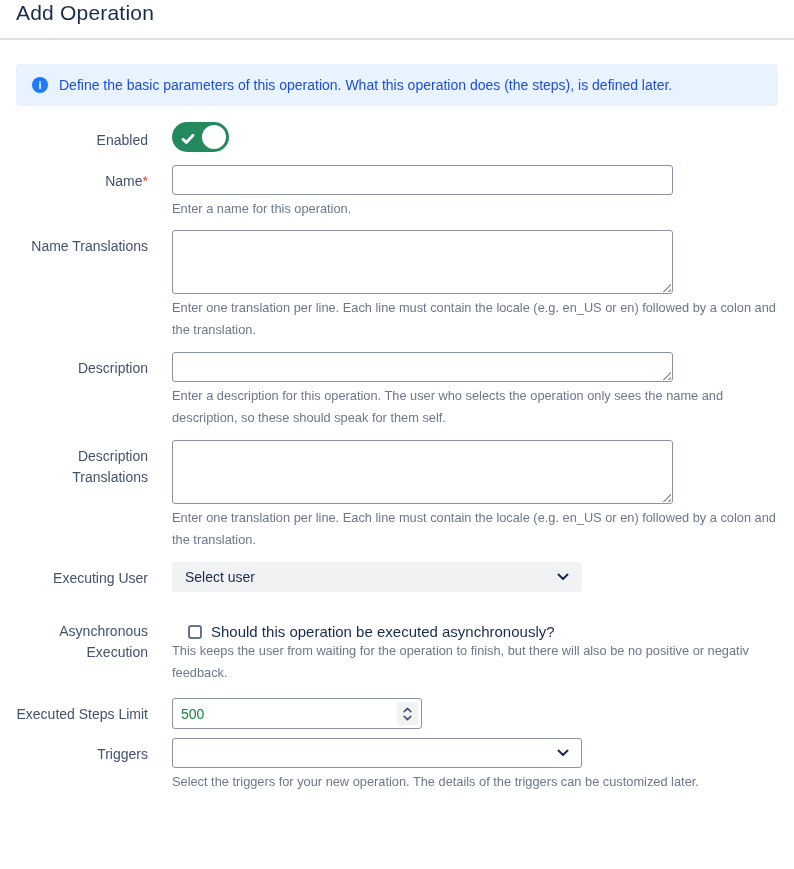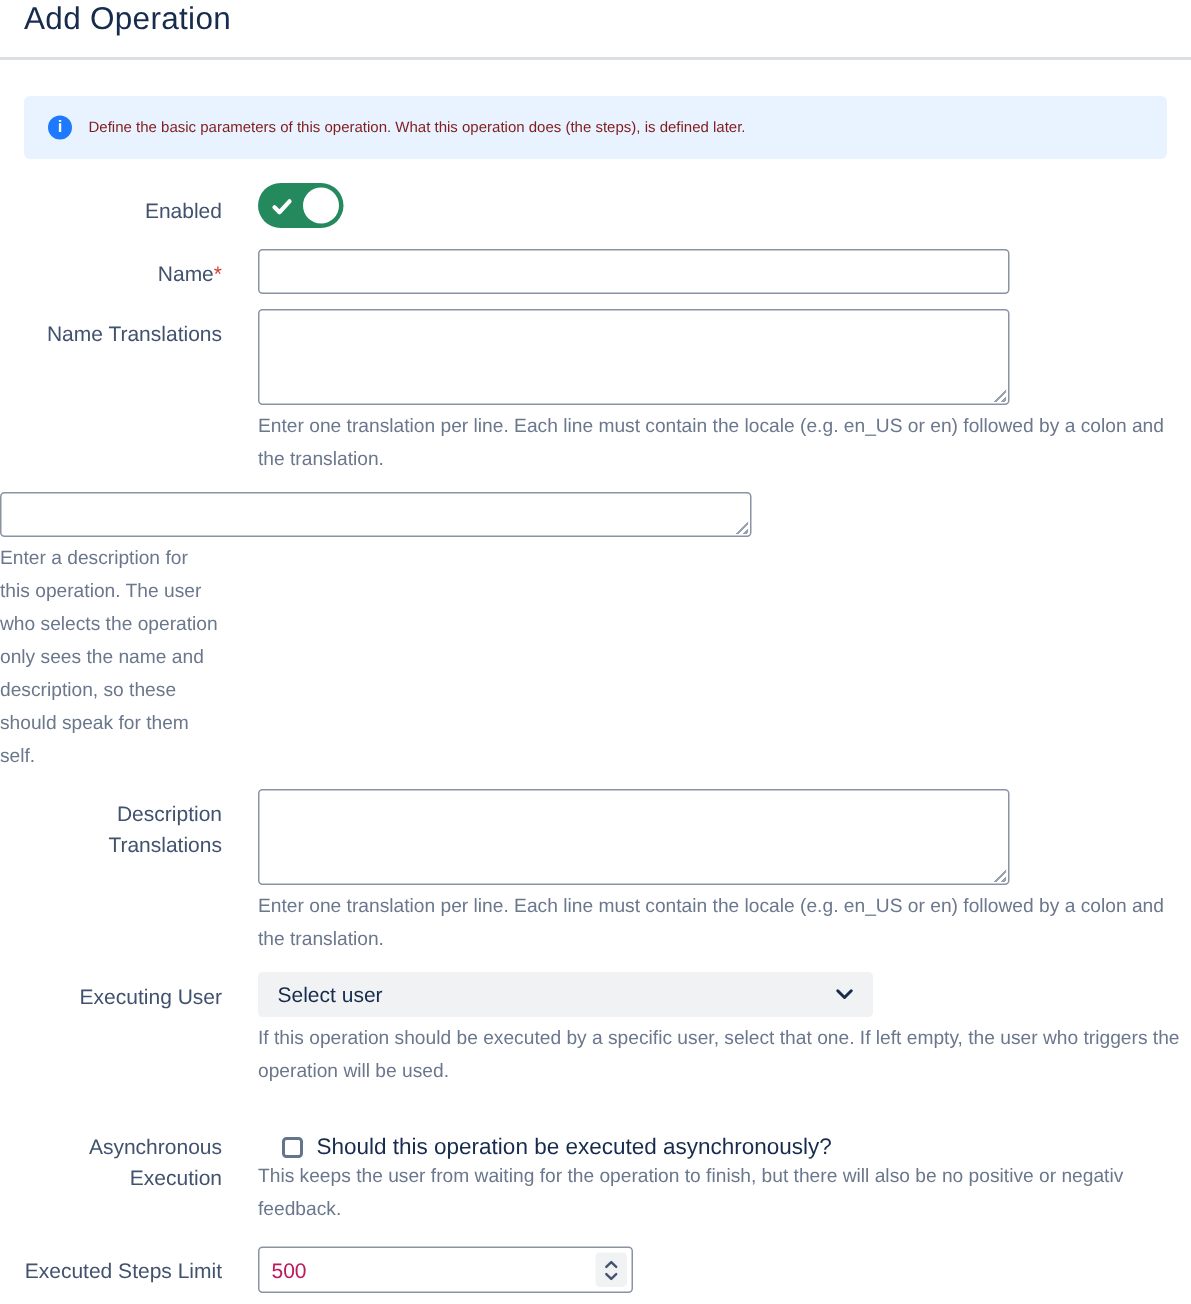--- a/index.html
+++ b/index.html
@@ -7,21 +7,21 @@
   body { font-family:"Liberation Sans", sans-serif; color:#172B4D; }
   .page { width:794px; height:869px; display:flex; flex-direction:column; overflow:hidden; background:#fff; }
 
   
   .header { padding:1px 16px 13px; border-bottom:2px solid #DCDFE4; }
   .page-title { font-size:21px; font-weight:500; color:#172B4D; letter-spacing:.2px; }
 
   
   .banner { margin:24px 16px 0; background:#E9F2FF; border-radius:4px; padding:13px 16px; display:flex; align-items:center; gap:11px; }
   .info-icon { flex:0 0 auto; width:16px; height:16px; border-radius:50%; background:#1D7AFC; color:#fff; font-size:11px; font-weight:bold; display:flex; align-items:center; justify-content:center; line-height:1; }
-  .banner-text { font-size:10px; color:#7f1d1d; }
+  .banner-text { font-size:14px; color:#1d4ed8; }
 
   
   .content { flex:1; padding-top:16px; }
   .form-row { display:grid; grid-template-columns:148px 617px; column-gap:24px; margin-bottom:11px; }
   .field-label { text-align:right; font-size:14px; color:#42526E; padding-top:6px; line-height:21px; }
   .req { color:#D04437; }
   .field-cell { min-width:0; }
   .help { font-size:12.8px; color:#6B778C; line-height:22px; margin-top:3px; }
 
   .ctl-wrap { position:relative; width:501px; }
@@ -46,21 +46,21 @@
   .toggle .check { position:absolute; left:9px; top:9px; }
   .toggle .knob { position:absolute; right:3px; top:3px; width:24px; height:24px; background:#fff; border-radius:50%; }
 
   
   .checkbox-line { display:flex; align-items:center; gap:9px; padding-top:4px;margin-left:16px; }
   .checkbox { width:14px; height:14px; border:2px solid #64748C; border-radius:3px; background:#fff; cursor:pointer; flex:0 0 auto; }
   .checkbox-label { font-size:15px; color:#172B4D; cursor:pointer; }
 
   
   .num-wrap { position:relative; width:250px; }
-  .num-input { width:100%; height:31px; border:1px solid #8993A4; border-radius:3px; font-family:"Liberation Sans", sans-serif; font-size:14px; color:#be185d; padding:4px 30px 4px 8px; outline:none; }
+  .num-input { width:100%; height:31px; border:1px solid #8993A4; border-radius:3px; font-family:"Liberation Sans", sans-serif; font-size:14px; color:#15803d; padding:4px 30px 4px 8px; outline:none; }
   .spinner { position:absolute; right:4px; top:4px; bottom:4px; width:21px; background:#F1F2F4; border-radius:3px; display:flex; flex-direction:column; align-items:center; justify-content:center; gap:2px; cursor:pointer; }
 </style>
 </head>
 <body>
 
 <div class="page">
 
   <div class="header">
     <div class="page-title">Add Operation</div>
   </div>
@@ -85,35 +85,37 @@
         </span>
       </div>
     </div>
 
     <div class="form-row" style="margin-bottom:10px;">
       <div class="field-label"><span>Name</span><span class="req">*</span></div>
       <div class="field-cell">
         <div class="ctl-wrap">
           <input class="text-input" type="text" style="">
         </div>
+        <div class="help">Enter a name for this operation.</div>
       </div>
     </div>
 
     <div class="form-row">
       <div class="field-label">Name Translations</div>
       <div class="field-cell">
         <div class="ctl-wrap">
           <textarea class="ta ta-lg" style=""></textarea>
           <span class="resize-handle"></span>
         </div>
         <div class="help">Enter one translation per line. Each line must contain the locale (e.g. en_US or en) followed by a colon and the translation.</div>
       </div>
     </div>
 
     <div class="form-row">
+      <div class="field-label">Description</div>
       <div class="field-cell">
         <div class="ctl-wrap">
           <textarea class="ta ta-sm" style=""></textarea>
           <span class="resize-handle"></span>
         </div>
         <div class="help">Enter a description for this operation. The user who selects the operation only sees the name and description, so these should speak for them self.</div>
       </div>
     </div>
 
     <div class="form-row">
@@ -131,21 +133,20 @@
       <div class="field-label">Executing User</div>
       <div class="field-cell">
         <div class="select select-gray">
           <span>Select user</span>
           <span class="chev">
             <svg width="12" height="8" viewBox="0 0 12 8">
                 <polyline points="1.5,1.5 6,6 10.5,1.5" fill="none" stroke="#172B4D" stroke-width="2" stroke-linecap="round" stroke-linejoin="round"></polyline>
               </svg>
           </span>
         </div>
-        <div class="help">If this operation should be executed by a specific user, select that one. If left empty, the user who triggers the operation will be used.</div>
       </div>
     </div>
 
     <div class="form-row" style="margin-bottom:14px;">
       <div class="field-label" style="padding-top:2px;">Asynchronous Execution</div>
       <div class="field-cell">
         <div class="checkbox-line">
           <span class="checkbox"></span>
           <span class="checkbox-label">Should this operation be executed asynchronously?</span>
         </div>

